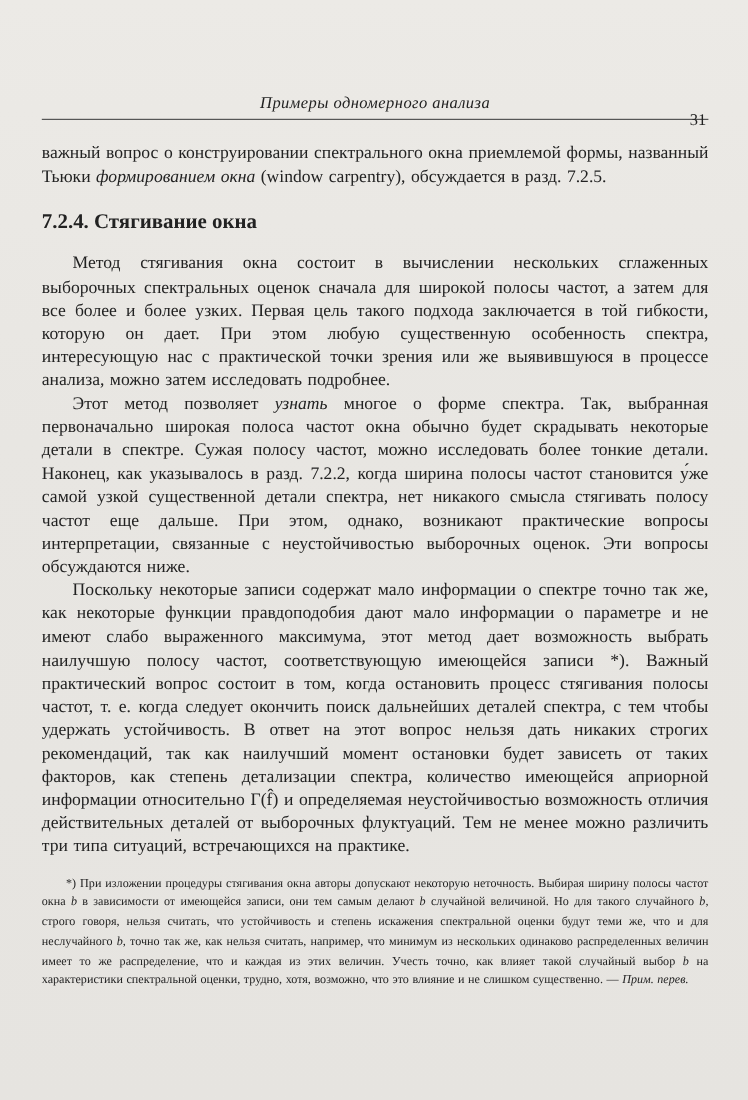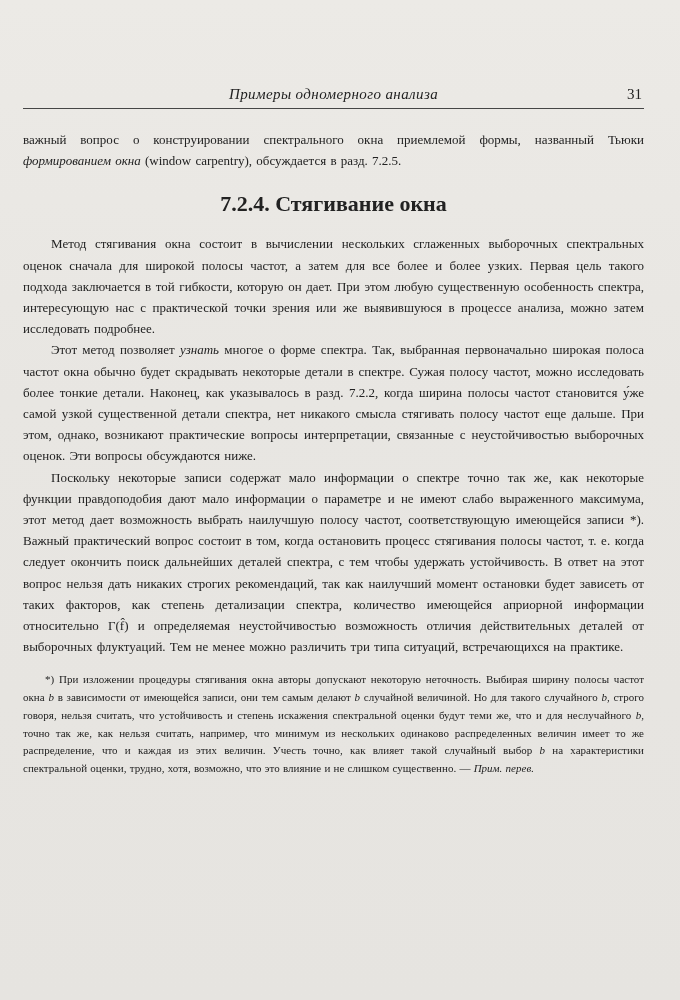--- a/index.html
+++ b/index.html
@@ -8,55 +8,55 @@
     height: 1000px;
     overflow: hidden;
     background: linear-gradient(180deg, #eceae6 0%, #e8e6e2 40%, #e6e4e0 100%);
     font-family: "Liberation Serif", serif;
     color: #222222;
   }
   .page {
     box-sizing: border-box;
     width: 680px;
     height: 1000px;
-    padding: 86px 36px 0 23px;
+    padding: 86px 36px 0 38px;
   }
   .running-head {
     position: relative;
     height: 19px;
     font-size: 15px;
   }
   .running-title {
     display: block;
     text-align: center;
     font-style: italic;
     letter-spacing: 0.4px;
   }
   .page-number {
     position: absolute;
     right: 2px;
-    top: 0;
+    top: 16px;
     font-style: normal;
   }
   .head-rule {
     border: 0;
     border-top: 1.3px solid #464646;
     margin: 3px 0 20px 0;
   }
   .para {
     margin: 0;
     text-align: justify;
-    font-size: 13px;
+    font-size: 16px;
     line-height: 21.2px;
     word-spacing: 1px;
   }
   .para.indent { text-indent: 28px; }
   .section-heading {
-    text-align: center;
-    font-size: 22px;
+    text-align: left;
+    font-size: 19px;
     font-weight: bold;
     margin: 20px 0 16px 0;
   }
   .footnote {
     margin: 14px 0 0 0;
     text-align: justify;
     font-size: 11px;
     line-height: 17.7px;
     text-indent: 22px;
     word-spacing: 0.5px;

